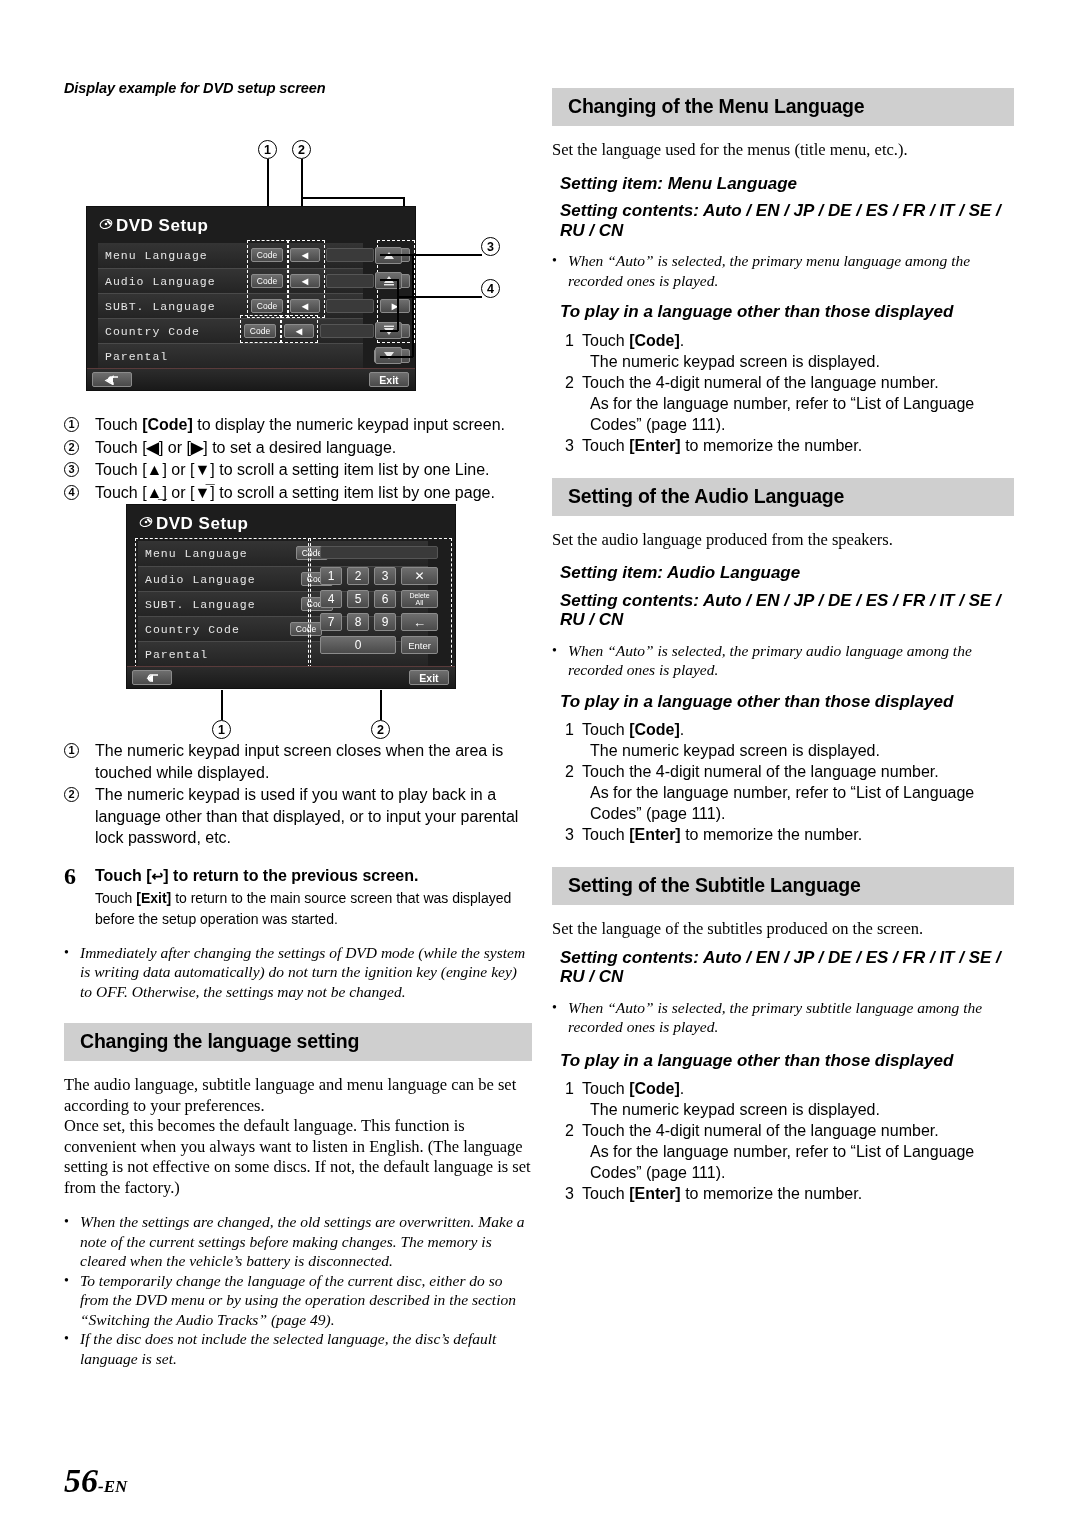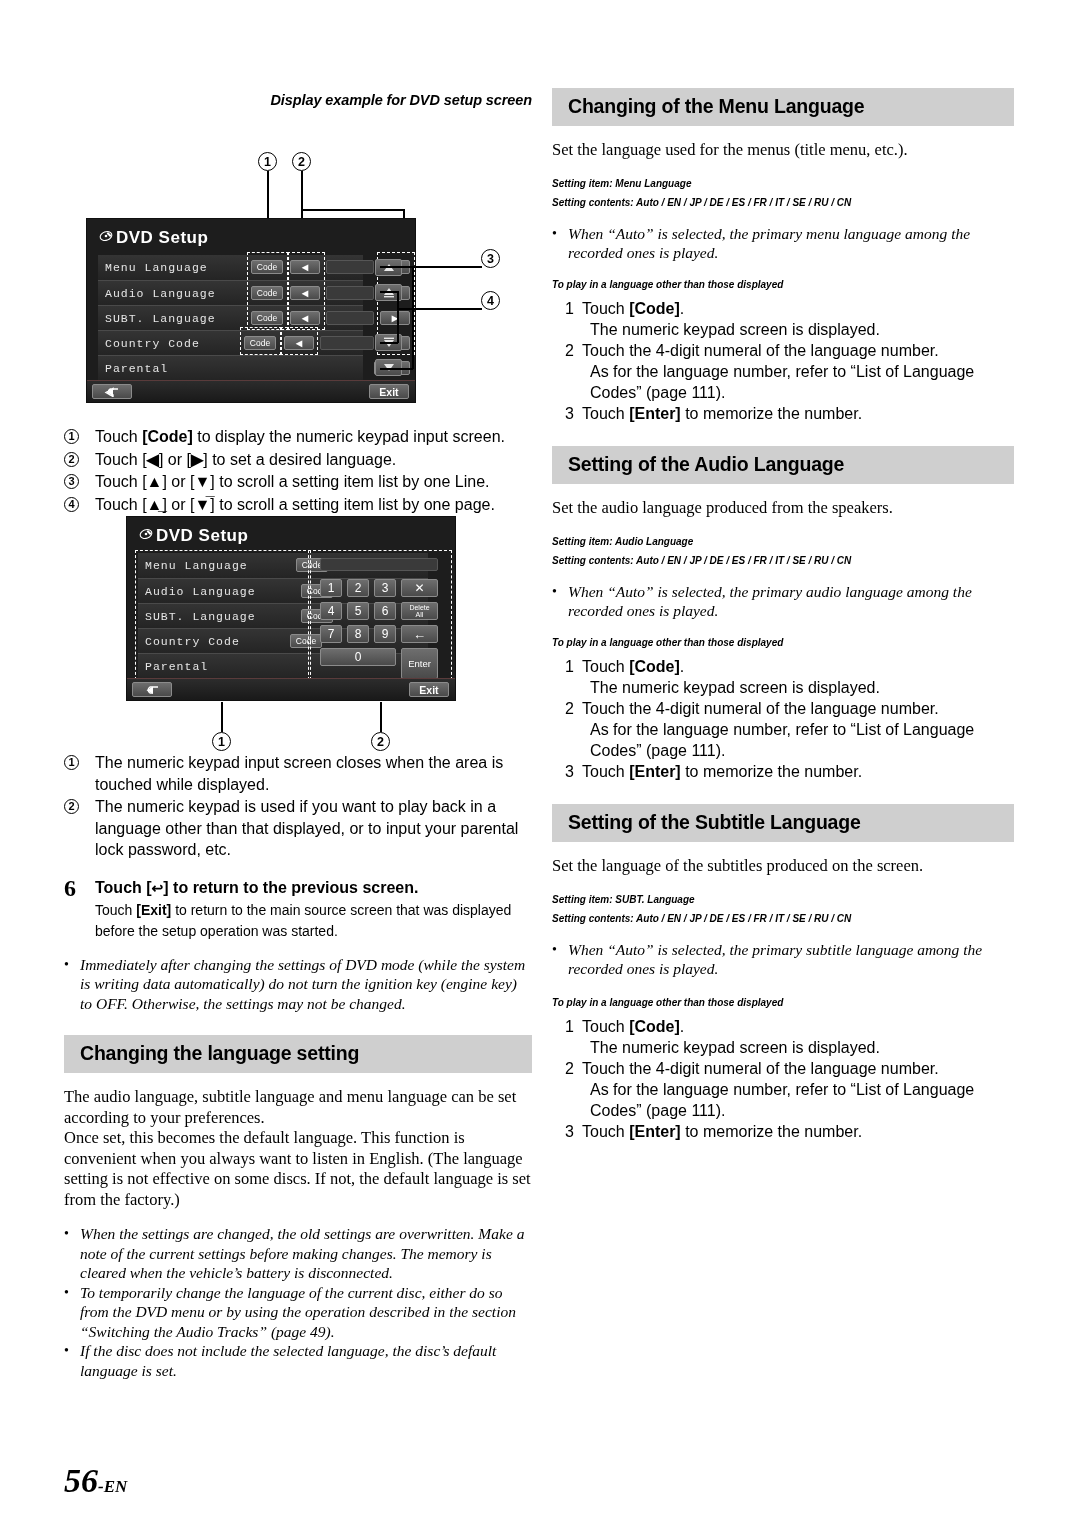--- a/index.html
+++ b/index.html
@@ -19,22 +19,21 @@
   .col-left  { position:absolute; left:64px;  top:80px; width:468px; }
   .col-right { position:absolute; left:552px; top:88px; width:462px; }
 
   
   .cap-italic {
     font-family: "Liberation Sans", sans-serif;
     font-weight: bold;
     font-style: italic;
     font-size: 14.5px;
     letter-spacing: -0.1px;
-    margin: 12px 0 10px 0;
-    text-align: right;
+    margin: 0 0 10px 0;
   }
   .body-serif {
     font-family: "Liberation Serif", serif;
     font-size: 16.5px;
     line-height: 20.5px;
     margin: 0;
   }
   .body-sans {
     font-family: "Liberation Sans", sans-serif;
     font-size: 14px;
@@ -47,23 +46,23 @@
     font-weight: bold;
     font-size: 19.5px;
     padding: 7px 0 8px 16px;
     margin: 0 0 14px 0;
     letter-spacing: -0.2px;
   }
   .bold-sans-italic {
     font-family: "Liberation Sans", sans-serif;
     font-weight: bold;
     font-style: italic;
-    font-size: 10px;
+    font-size: 17px;
     line-height: 19.5px;
-    margin: 0;
+    margin: 8px;
   }
   .ital-serif {
     font-family: "Liberation Serif", serif;
     font-style: italic;
     font-size: 15.5px;
     line-height: 19.5px;
   }
 
   
   .bul { display:flex; margin-top: 10px; }
@@ -368,21 +367,21 @@
           <div class="btn" style="position:absolute; left:90px; top:47px; width:37px; height:18px; font-size:7px; line-height:7.5px;">
               <span style="text-align:center;">Delete<br>All</span>
             </div>
 
           <div class="btn" style="position:absolute; left:9px;  top:70px; width:22px; height:18px; font-size:12px;">7</div>
           <div class="btn" style="position:absolute; left:36px; top:70px; width:22px; height:18px; font-size:12px;">8</div>
           <div class="btn" style="position:absolute; left:63px; top:70px; width:22px; height:18px; font-size:12px;">9</div>
           <div class="btn" style="position:absolute; left:90px; top:70px; width:37px; height:18px; font-size:13px;">←</div>
 
           <div class="btn" style="position:absolute; left:9px;  top:93px; width:76px; height:18px; font-size:12px;">0</div>
-          <div class="btn" style="position:absolute; left:90px; top:93px; width:37px; height:31px; font-size:9.5px;">Enter</div>
+          <div class="btn" style="position:absolute; left:90px; top:93px; width:37px; height:18px; font-size:9.5px;">Enter</div>
         </div>
 
         <div class="dash" style="left:8px; top:33px; width:176px; height:130px;"></div>
         <div class="dash" style="left:181px; top:33px; width:144px; height:130px;"></div>
 
         <div class="bottombar" style="height:22px;">
           <span class="btn" style="width:40px; height:15px; margin-left:5px;">
             <svg width="17" height="10" viewBox="0 0 17 10">
                 <path d="M14 2 H6 a3.4 3.4 0 0 0 0 6 H9" fill="none" stroke="#fff" stroke-width="1.4"></path>
                 <path d="M2.5 5.2 L9 1.6 L9 8.8 Z" fill="#fff"></path>
@@ -501,21 +500,20 @@
       <div class="substep">As for the language number, refer to “List of Language Codes” (page 111).</div>
       <div class="step">
         <div class="sn">3</div>
         <div class="st"><span>Touch </span><span class="kb">[Enter]</span><span> to memorize the number.</span></div>
       </div>
     </div>
 
     <div class="sect-head" style="margin-top:22px;">Setting of the Subtitle Language</div>
     <div class="body-serif">Set the language of the subtitles produced on the screen.</div>
 
-    <div class="bold-sans-italic" style="margin-top:13px;">Setting item: SUBT. Language</div>
     <div class="bold-sans-italic">Setting contents: Auto / EN / JP / DE / ES / FR / IT / SE / RU / CN</div>
 
     <div class="bul" style="margin-top:11px;">
       <div class="dot">•</div>
       <div class="txt ital-serif">When “Auto” is selected, the primary subtitle language among the recorded ones is played.</div>
     </div>
 
     <div class="bold-sans-italic" style="margin-top:14px;">To play in a language other than those displayed</div>
     <div class="steps">
       <div class="step">

